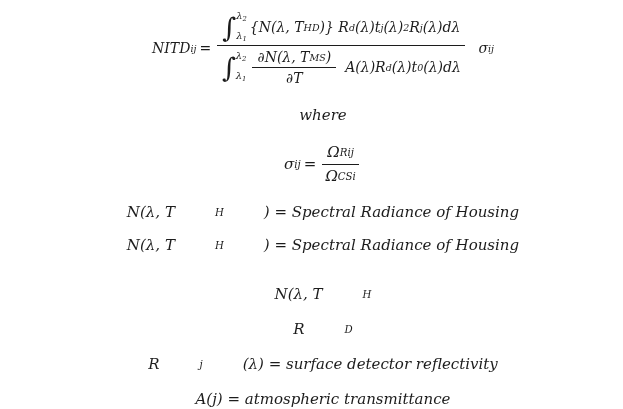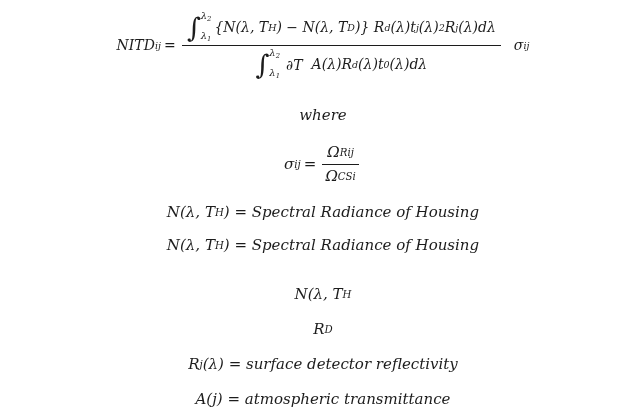--- a/index.html
+++ b/index.html
@@ -13,23 +13,23 @@
     overflow:hidden;
   }
   .math-line{
     display:flex;
     justify-content:center;
     align-items:center;
     font-size:15px;
     line-height:19px;
   }
   .eq-main{font-size:14px;line-height:normal;min-height:64px;}
-  .eq-where{margin-top:26px;}
+  .eq-where{margin-top:20px;}
   .eq-sigma{margin-top:16px;font-size:15px;min-height:46px;}
-  .def{margin-top:16px;}
+  .def{margin-top:16px;gap:40px;}
   .def-h2{margin-top:14px;}
   .def-det{margin-top:30px;}
 
   
   .mi{font-style:italic;white-space:pre;}
   .mo{font-style:normal;white-space:pre;padding:0 3px;}
   .msub{font-style:italic;font-size:0.68em;vertical-align:-0.35em;white-space:pre;}
   .msup{font-style:italic;font-size:0.68em;vertical-align:0.5em;white-space:pre;}
   .msp{display:inline-block;}
   .frac{display:inline-flex;flex-direction:column;align-items:center;vertical-align:middle;margin:0 3px;}
@@ -51,41 +51,45 @@
         <span class="num">
           <span class="int">
             <span class="sign">∫</span>
             <span class="lims">
               <span class="lim-up"><span class="mi">λ</span><span class="msub">2</span></span>
               <span class="lim-lo"><span class="mi">λ</span><span class="msub">1</span></span>
             </span>
           </span>
           <span class="mi">{N(λ, T</span>
           <span class="msub">H</span>
-          <span class="mi">) − N(λ, T</span>
           <span class="msub">D</span>
           <span class="mi">)} R</span>
           <span class="msub">d</span>
           <span class="mi">(λ)t</span>
           <span class="msub">j</span>
           <span class="mi">(λ)</span>
           <span class="msup">2</span>
           <span class="mi">R</span>
           <span class="msub">j</span>
           <span class="mi">(λ)dλ</span>
         </span>
         <span class="den">
           <span class="int">
             <span class="sign">∫</span>
             <span class="lims">
               <span class="lim-up"><span class="mi">λ</span><span class="msub">2</span></span>
               <span class="lim-lo"><span class="mi">λ</span><span class="msub">1</span></span>
             </span>
           </span>
           <span class="frac">
+            <span class="num">
+              <span class="mi">∂N(λ, T</span>
+              <span class="msub">MS</span>
+              <span class="mi">)</span>
+            </span>
             <span class="den">
               <span class="mi">∂T</span>
             </span>
           </span>
           <span class="msp" style="width: 6px;"></span>
           <span class="mi">A(λ)R</span>
           <span class="msub">d</span>
           <span class="mi">(λ)t</span>
           <span class="msub">0</span>
           <span class="mi">(λ)dλ</span>

